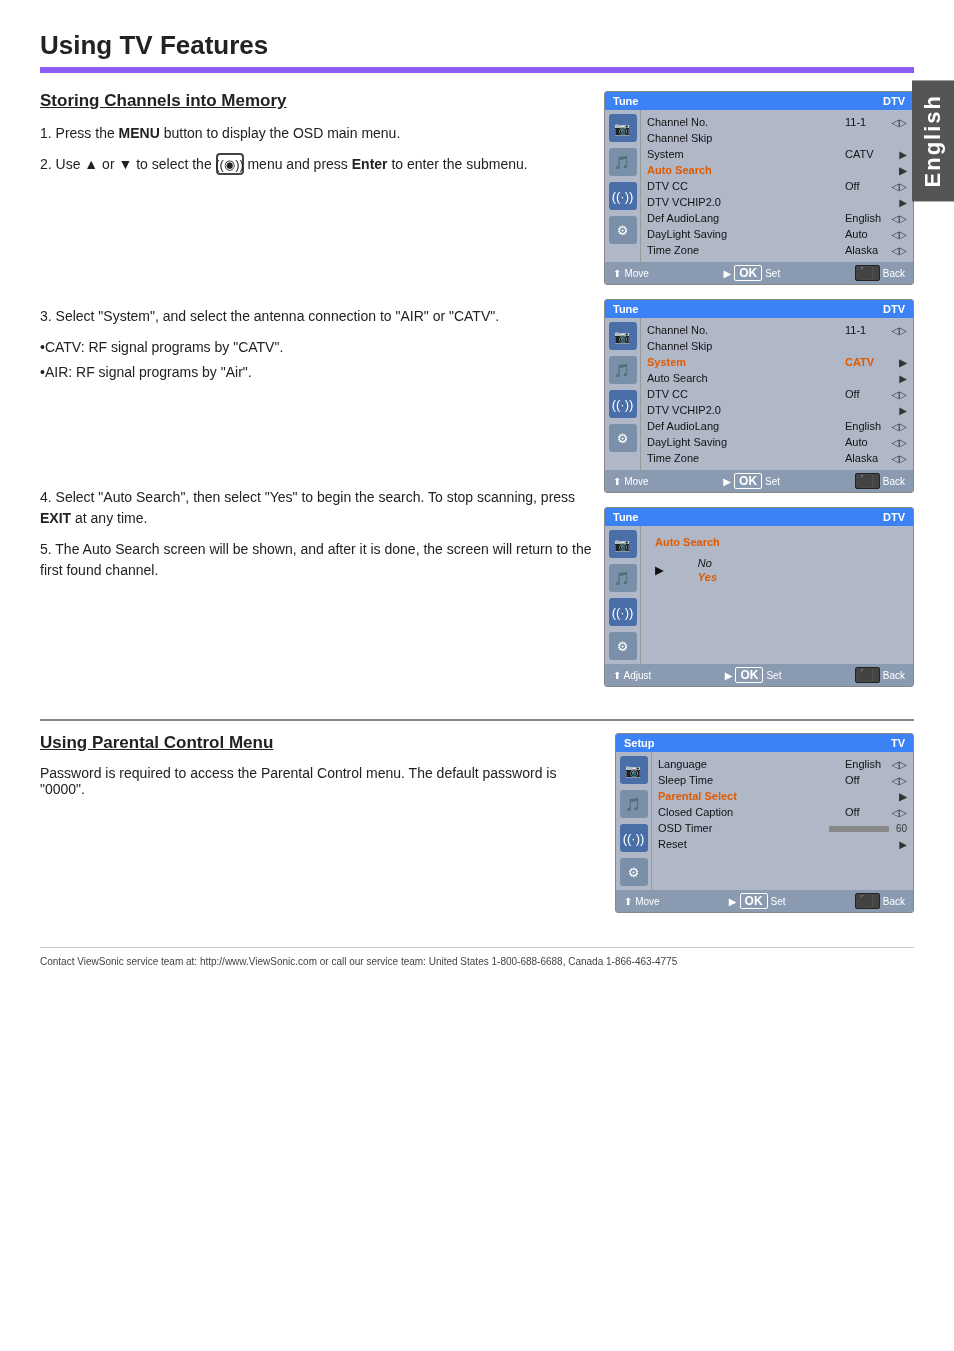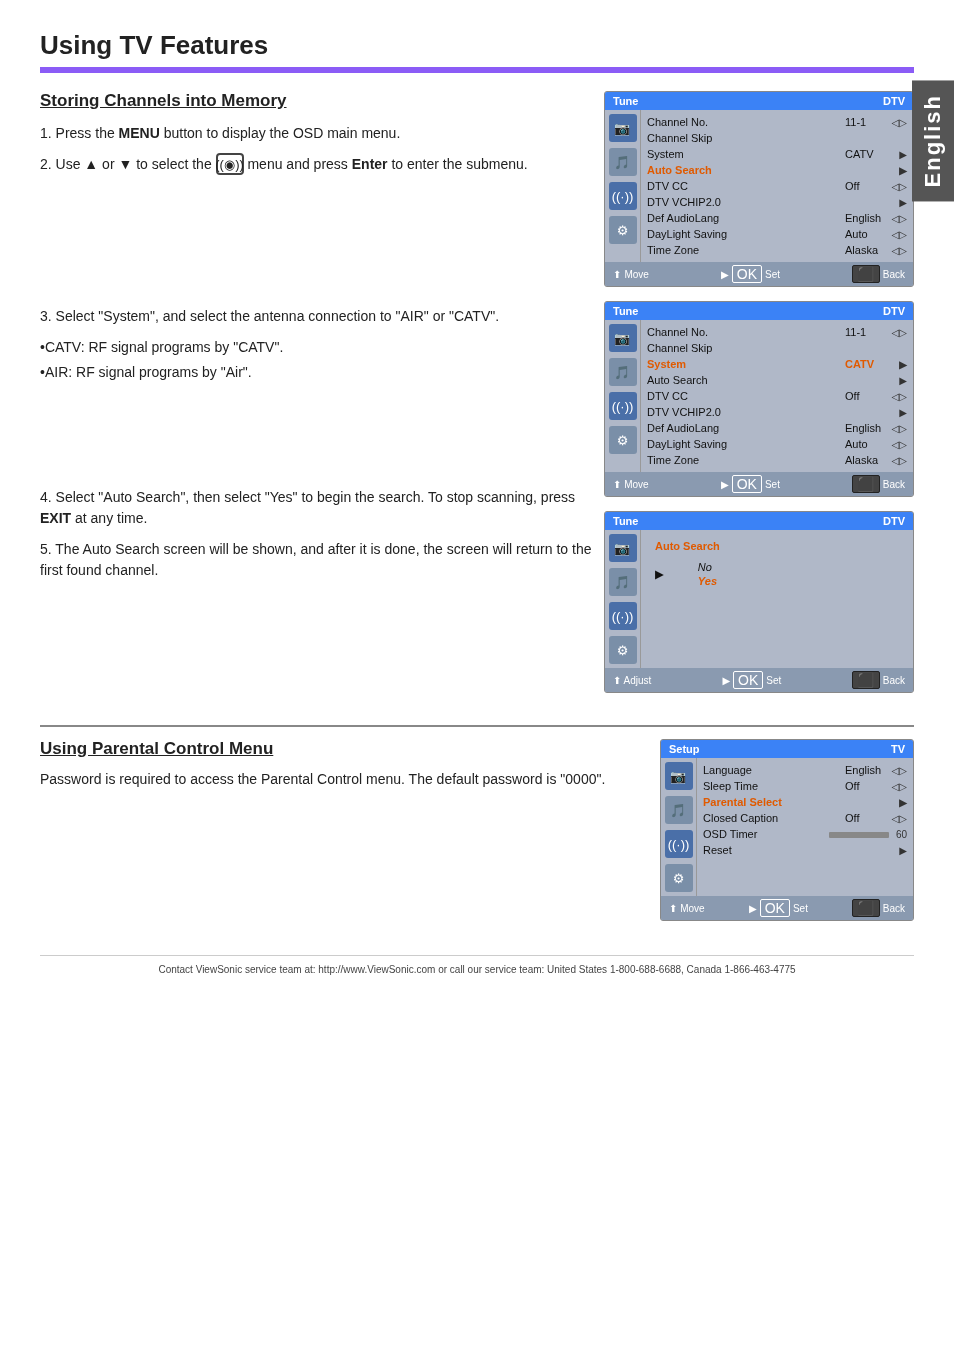--- a/index.html
+++ b/index.html
@@ -196,22 +196,22 @@
       gap: 3px;
       font-size: 10px;
     }
 
     .ok-btn {
       background: #444;
       color: #fff;
       border: 1px solid #222;
       border-radius: 2px;
       padding: 0 4px;
-      font-size: 14px;
-      font-weight: normal;
+      font-size: 12px;
+      font-weight: bold;
     }
 
     .ok-btn.outlined {
       background: transparent;
       color: #fff;
       border: 1px solid #fff;
     }
 
     
     .osd-sub {
@@ -236,32 +236,31 @@
       display: flex;
       gap: 32px;
       margin-top: 8px;
     }
 
     .bottom-left {
       flex: 1;
     }
 
     .bottom-right {
-      width: 254px;
+      width: 299px;
       flex-shrink: 0;
     }
 
     
     .page-footer {
       border-top: 1px solid #ccc;
       margin-top: 20px;
       padding-top: 8px;
       font-size: 10px;
       color: #444;
-      text-align: center;
     }
 
     .page-num-row {
       display: flex;
       justify-content: space-between;
       align-items: center;
       margin-top: 8px;
     }
 
     .brand-name {

